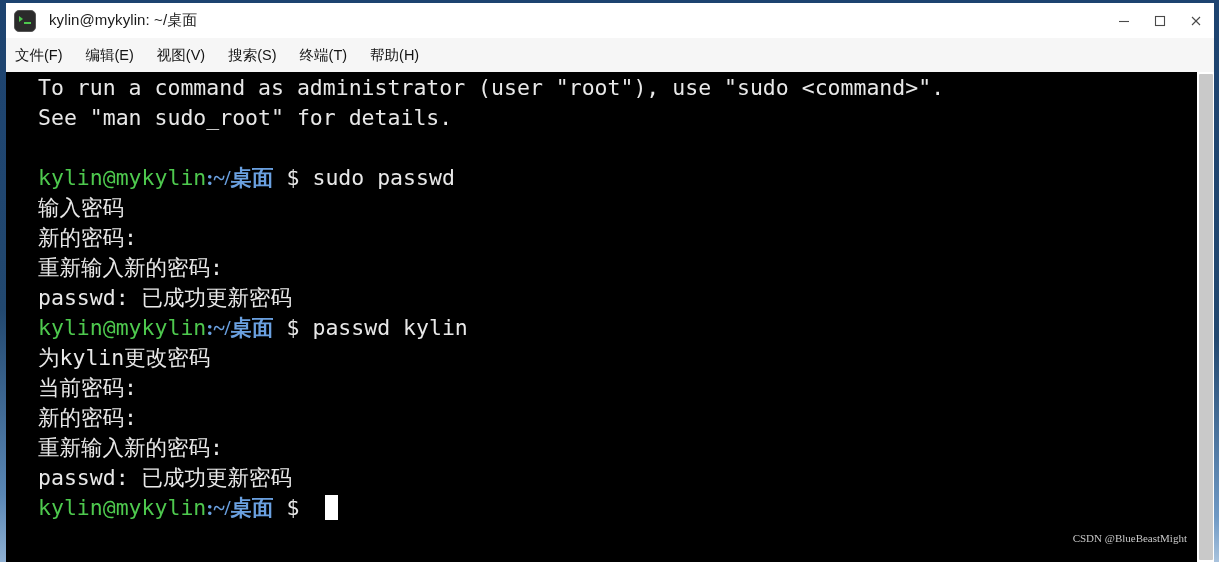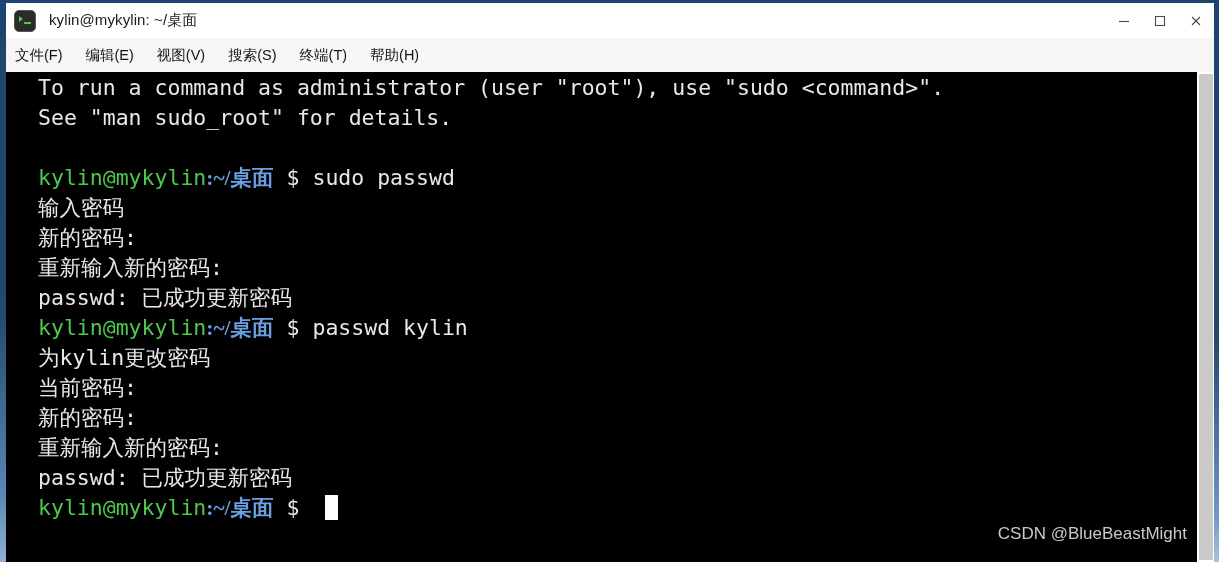--- a/index.html
+++ b/index.html
@@ -159,22 +159,22 @@
     right: 6px; top: 74px;
     width: 14px; height: 486px;
     background: #c9c9c9;
     border-radius: 1px;
   }
 
   
   #watermark {
     position: absolute;
     right: 32px; bottom: 18px;
-    font-family: Liberation Sans, sans-serif;
-    font-size: 17px;
+    font-family: Liberation Serif, serif;
+    font-size: 11px;
     color: #c9c9c9;
     white-space: nowrap;
   }
 </style>
 </head>
 <body>
 
 <div id="window">
 
   <div id="border-top"></div>

